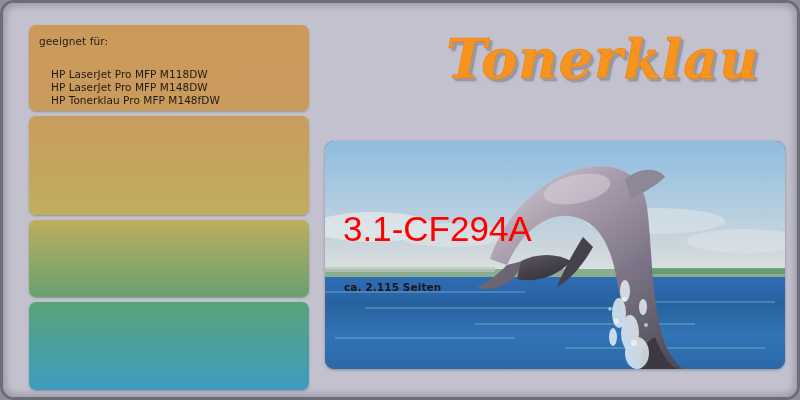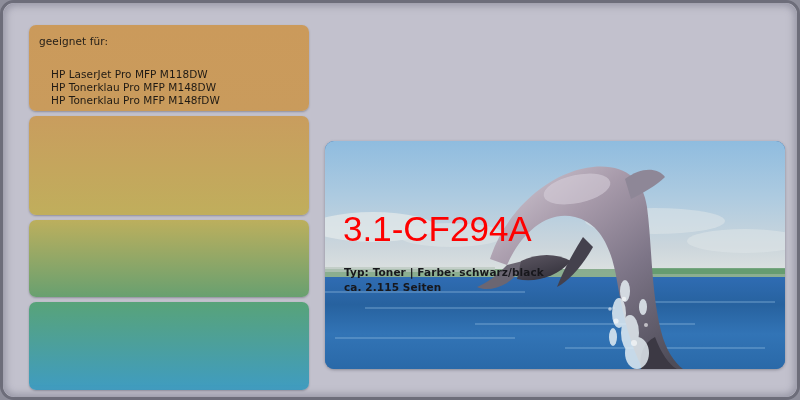--- a/index.html
+++ b/index.html
@@ -133,30 +133,31 @@
 <body>
 
 <div id="label-card">
 
   <div id="compat-panels">
 
     <div class="panel" id="panel-1">
       <div id="compat-heading">geeignet für:</div>
       <ul id="compat-list">
         <li>HP LaserJet Pro MFP M118DW</li>
-        <li>HP Tonerklau Pro MFP M148DW</li>
+        <li>HP LaserJet Pro MFP M148DW</li>
         <li>HP Tonerklau Pro MFP M148fDW</li>
       </ul>
     </div>
 
     <div class="panel" id="panel-2"></div>
     <div class="panel" id="panel-3"></div>
     <div class="panel" id="panel-4"></div>
   </div>
 
+  <div id="brand-title">Tonerklau</div>
 
   <div id="product-photo">
     <svg id="photo-svg" viewBox="0 0 460 228" preserveAspectRatio="none">
       <defs>
         <linearGradient id="skyGrad" x1="0" y1="0" x2="0" y2="1">
           <stop offset="0%" stop-color="#8fbcdf"></stop>
           <stop offset="42%" stop-color="#aecbe0"></stop>
           <stop offset="78%" stop-color="#ccd6dc"></stop>
           <stop offset="100%" stop-color="#dfe3e1"></stop>
         </linearGradient>
@@ -231,17 +232,16 @@
         <circle cx="291" cy="180" r="2.6"></circle>
         <circle cx="309" cy="202" r="3"></circle>
         <circle cx="285" cy="168" r="1.8"></circle>
         <circle cx="321" cy="184" r="2"></circle>
       </g>
     </svg>
   </div>
 
   <div id="product-code">3.1-CF294A</div>
 
-  <div class="product-meta" id="product-meta-1">Typ: Toner | Farbe: schwarz/black</div>
 
   <div class="product-meta" id="product-meta-2">ca. 2.115 Seiten</div>
 
 </div>
 
 </body></html>

